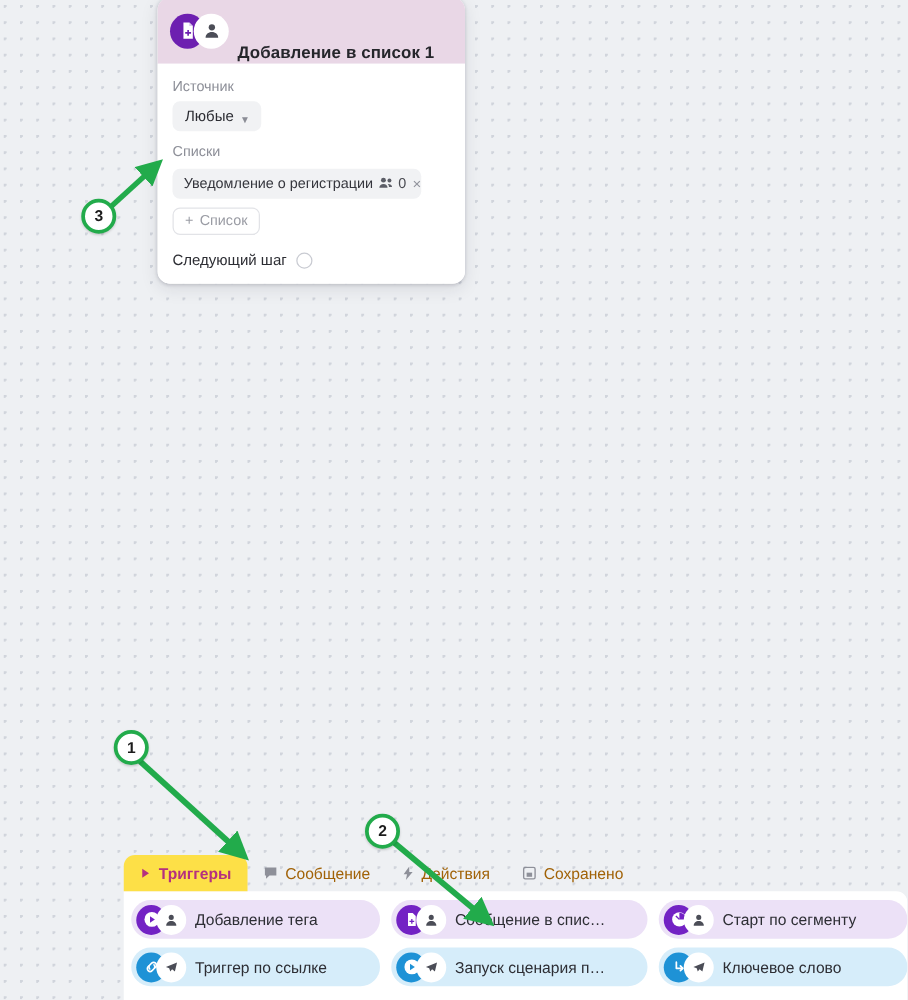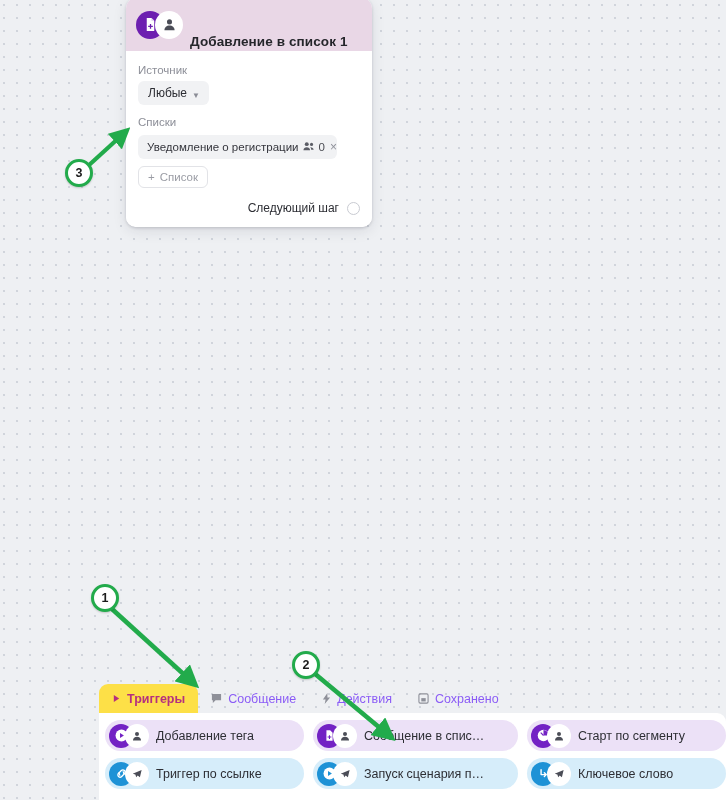--- a/index.html
+++ b/index.html
@@ -51,30 +51,30 @@
     background:#f1f2f4; border-radius:6px; padding:5px 0 5px 9px;
     font-size:11.5px; color:#35363d; margin-top:2px;
   }
   .chip-count{ font-size:11.5px; color:#4b4c53; }
   .chip-x{ font-size:12px; color:#90929b; cursor:pointer; margin-left:1px; }
   .add-list-btn{
     display:inline-flex; align-items:center; gap:5px;
     border:1px solid #e2e3e7; background:#fff; border-radius:6px;
     padding:4px 9px; font-size:11.5px; color:#9a9ca4; margin-top:7px; cursor:pointer;
   }
-  .next-row{ display:flex; align-items:center; justify-content:flex-end; gap:8px; margin-top:13px; }
+  .next-row{ display:flex; align-items:center; gap:8px; margin-top:13px; }
   .next-label{ font-size:12px; color:#2c2d33; }
   .next-dot{ width:13px; height:13px; border-radius:50%; border:1.6px solid #c9cbd2; background:#fff; cursor:pointer; }
 
   
   #bottom-panel{ position:absolute; left:99px; top:684px; width:627px; height:116px; }
   .tabs-row{ position:relative; height:29px; display:flex; align-items:stretch; }
   .tab{
     display:flex; align-items:center; gap:6px; padding:0 13px;
-    font-size:12.5px; color:#8b5cf6; background:transparent;
+    font-size:12.5px; color:#a16207; background:transparent;
     border-radius:9px 9px 0 0; white-space:nowrap; cursor:pointer;
   }
   .tab.active{ background:#fde047; color:#b5307f; font-weight:bold; }
   .tab .tab-ic{ display:inline-flex; align-items:center; }
   .chips-area{
     background:#fff; border-radius:0 9px 0 0; padding:7px 0 0 6px;
     height:104px;
   }
   .chip-row{ display:flex; gap:9px; margin-bottom:7px; }
   .lib-chip{

